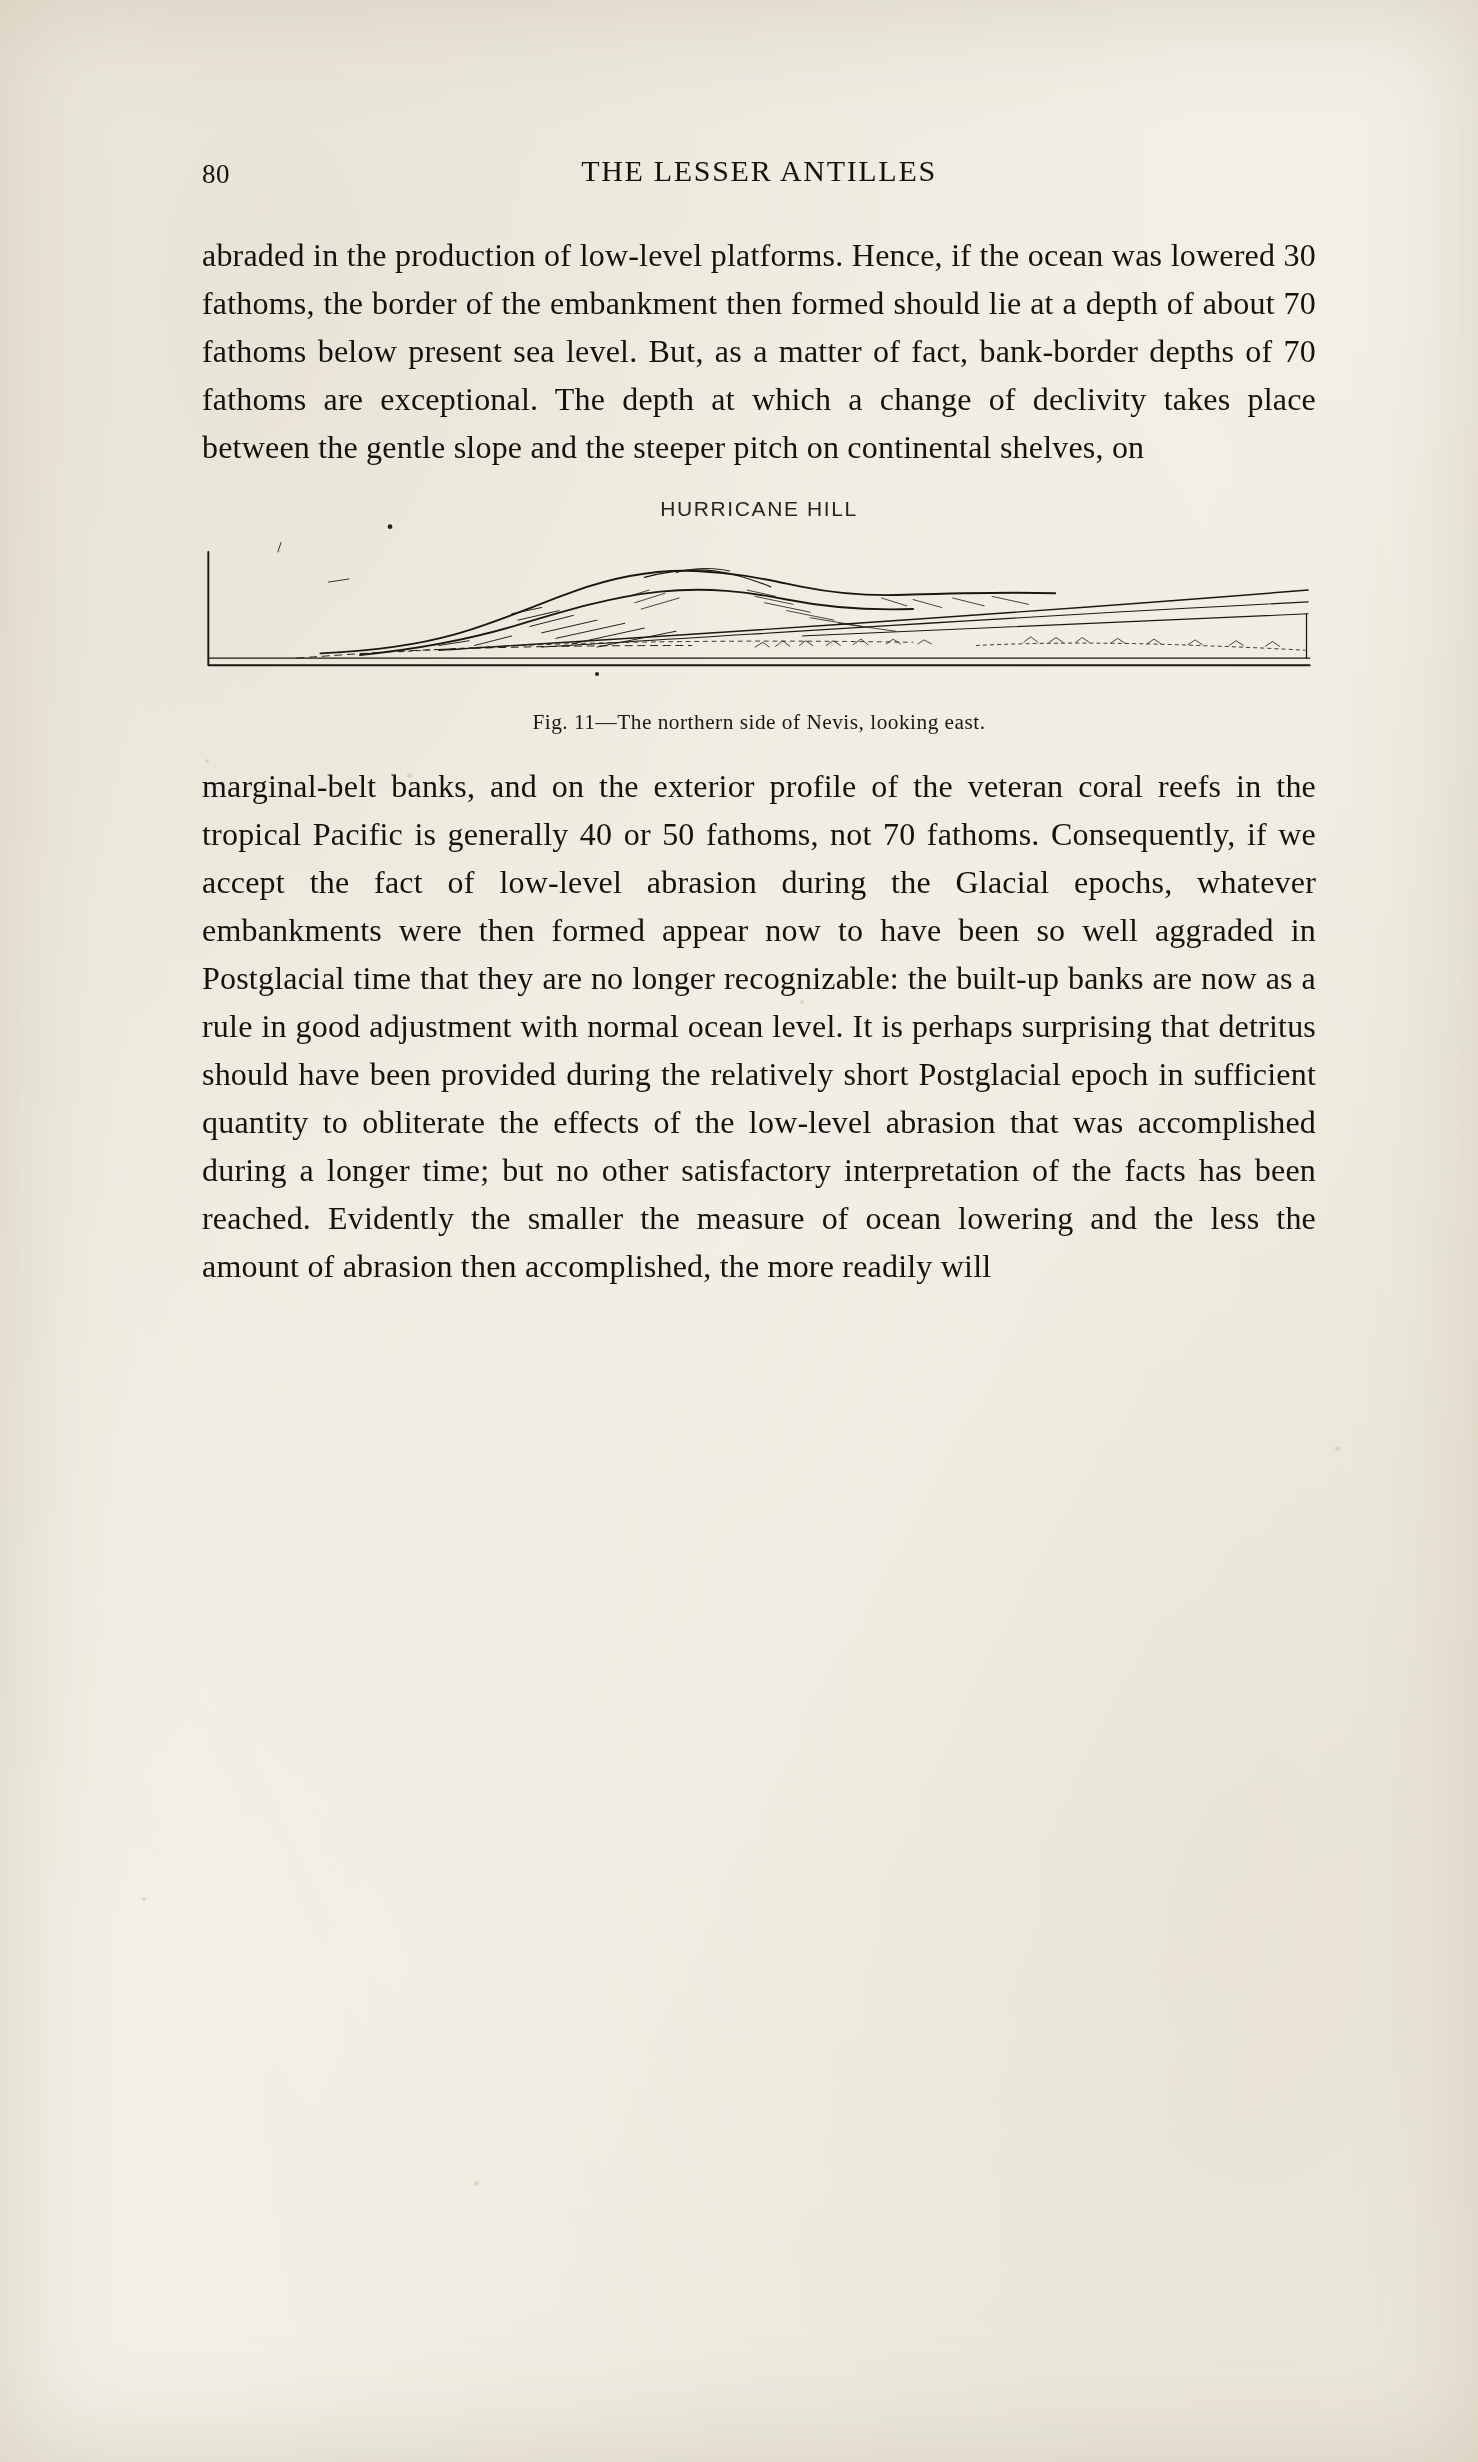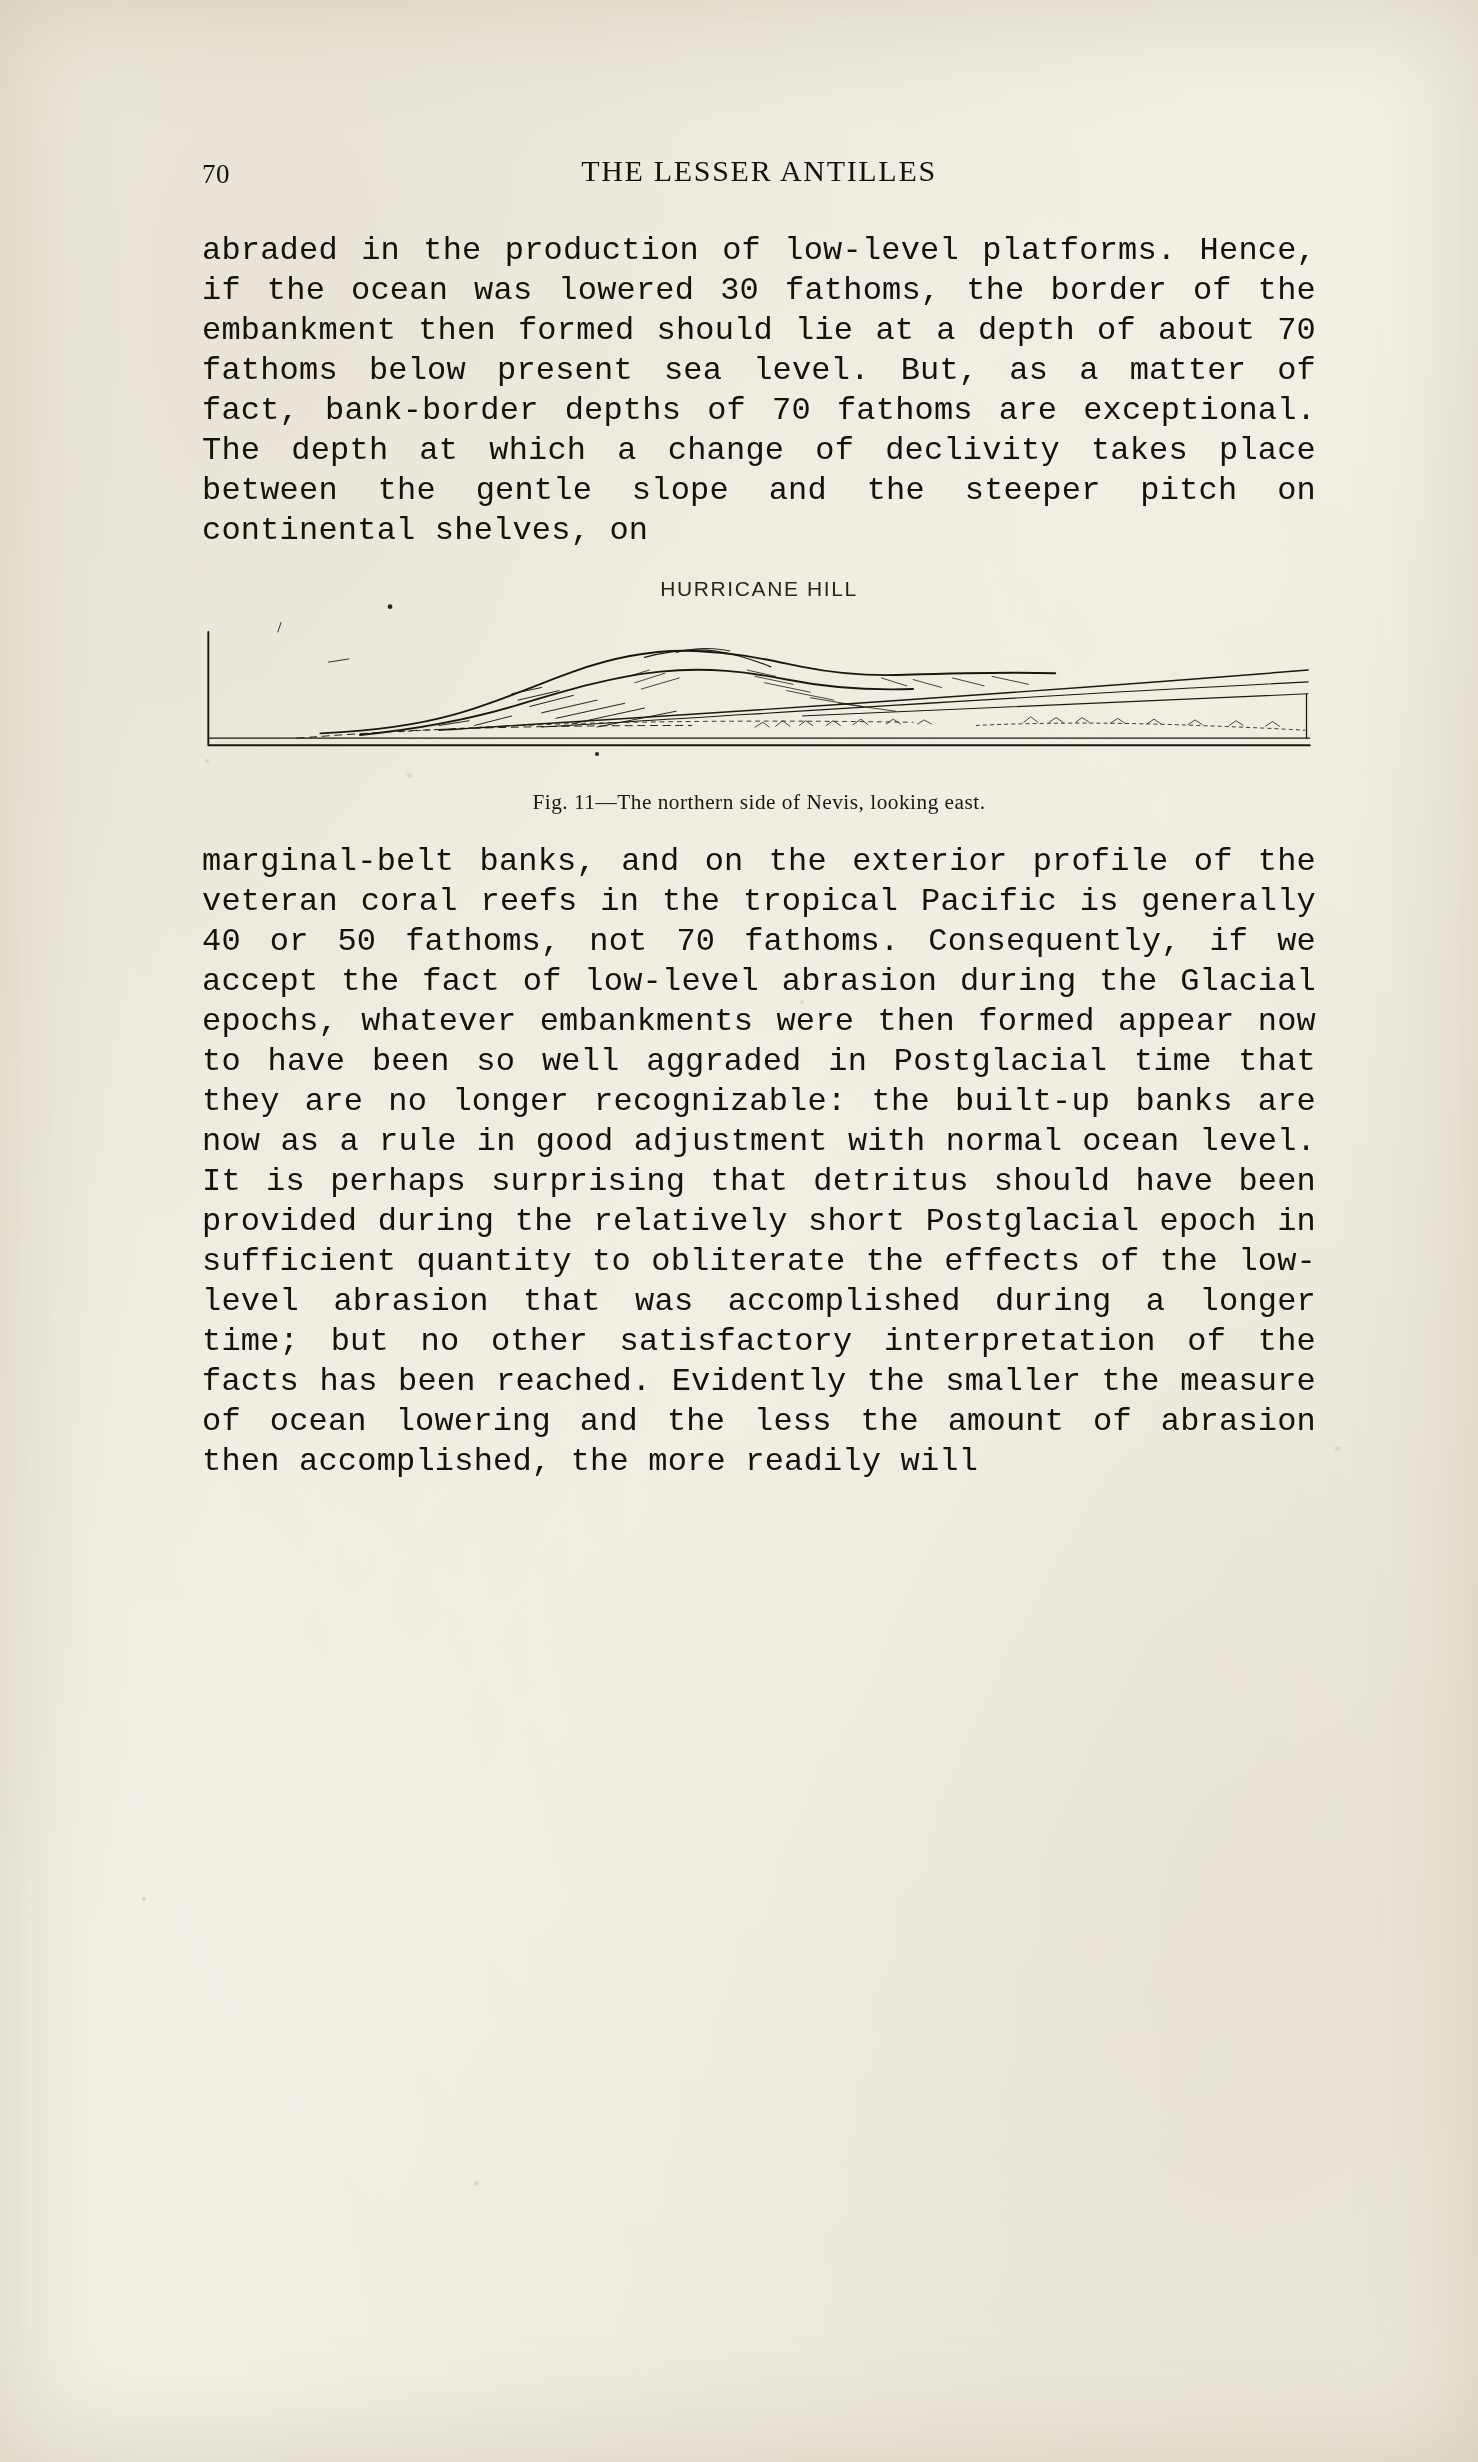--- a/index.html
+++ b/index.html
@@ -62,24 +62,23 @@
     color: #15120d;
     font-family: Liberation Serif, serif;
   }
 
   
   .body-text p {
     margin: 0;
     text-align: justify;
     text-justify: inter-word;
     font-size: 32px;
-    line-height: 40px;
+    line-height: 48px;
     color: #15120d;
     letter-spacing: 0.2px;
-    font-family: Liberation Mono, monospace;
   }
   .body-text p.first {
     margin-bottom: 0;
   }
   .block-lower {
     margin-top: 27px;
   }
 
   
   figure.figure {
@@ -130,21 +129,21 @@
   <div class="speck" style="left:205px;top:759px;width:4px;height:4px;"></div>
   <div class="speck" style="left:407px;top:773px;width:4.7px;height:4.7px;"></div>
   <div class="speck" style="left:800px;top:1000px;width:4px;height:4px;"></div>
   <div class="speck" style="left:1335px;top:1446px;width:4.7px;height:4.7px;"></div>
   <div class="speck" style="left:474px;top:2181px;width:4.7px;height:4.7px;"></div>
   <div class="speck" style="left:142px;top:1897px;width:4px;height:4px;"></div>
 
   <div class="sheet">
 
     <div class="running-head">
-      <div class="folio">70</div>
+      <div class="folio">80</div>
       <div class="head-title">THE LESSER ANTILLES</div>
     </div>
 
     <div class="body-text">
       <p class="first">abraded in the production of low-level platforms. Hence, if the ocean was lowered 30 fathoms, the border of the embankment then formed should lie at a depth of about 70 fathoms below present sea level. But, as a matter of fact, bank-border depths of 70 fathoms are exceptional.  The depth at which a change of declivity takes place between the gentle slope and the steeper pitch on continental shelves, on</p>
     </div>
 
     <figure class="figure">
       <div class="fig-frame">
         <div class="fig-label">HURRICANE HILL</div>

